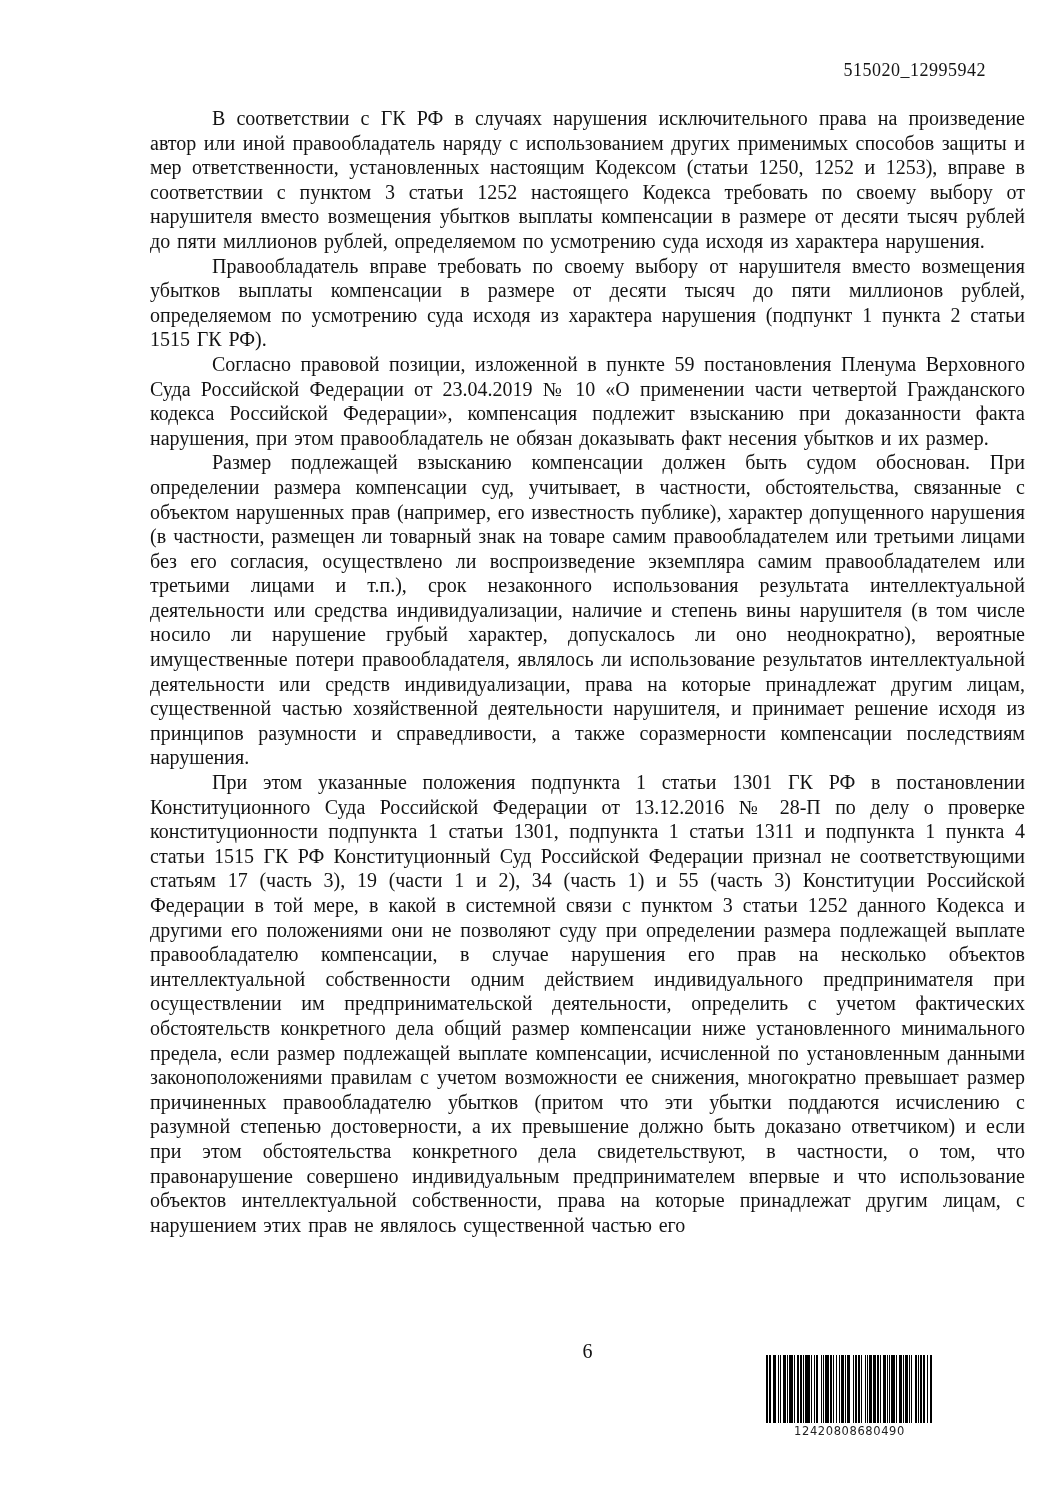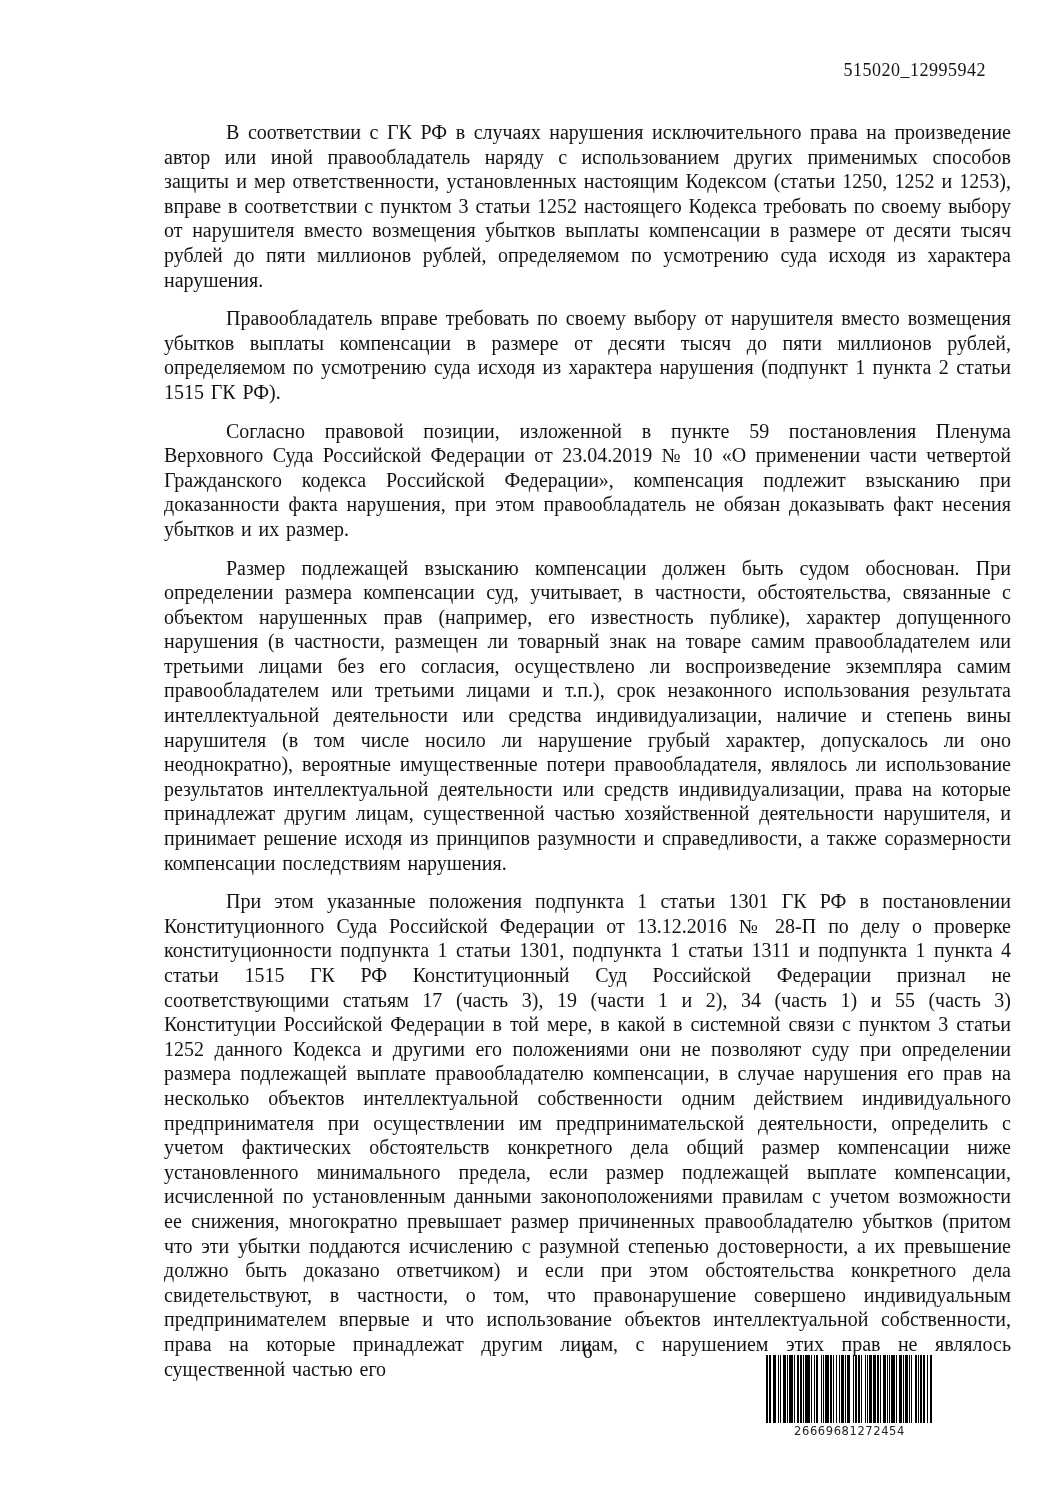--- a/index.html
+++ b/index.html
@@ -24,21 +24,21 @@
     position: absolute;
     left: 150px;
     top: 106px;
     width: 875px;
     font-size: 20px;
     line-height: 24.6px;
     text-align: justify;
     word-spacing: 0.09em;
   }
   .doc-body p {
-    margin: 14px;
+    margin: 0;
     padding: 0;
     text-indent: 62px;
   }
   .page-number {
     position: absolute;
     left: 150px;
     top: 1340px;
     width: 875px;
     text-align: center;
     font-size: 20px;
@@ -183,16 +183,16 @@
         <div class="b" style="width: 1.16783px; flex: 0 0 1.16783px; background: rgb(0, 0, 0);"></div>
         <div class="s" style="width: 1.16783px; flex: 0 0 1.16783px;"></div>
         <div class="b" style="width: 1.16783px; flex: 0 0 1.16783px; background: rgb(0, 0, 0);"></div>
         <div class="s" style="width: 1.16783px; flex: 0 0 1.16783px;"></div>
         <div class="b" style="width: 2.33566px; flex: 0 0 2.33566px; background: rgb(0, 0, 0);"></div>
         <div class="s" style="width: 2.33566px; flex: 0 0 2.33566px;"></div>
         <div class="b" style="width: 1.16783px; flex: 0 0 1.16783px; background: rgb(0, 0, 0);"></div>
         <div class="s" style="width: 1.16783px; flex: 0 0 1.16783px;"></div>
         <div class="b" style="width: 2.33566px; flex: 0 0 2.33566px; background: rgb(0, 0, 0);"></div>
       </div>
-    <div class="barcode-number">26669681272454</div>
+    <div class="barcode-number">12420808680490</div>
   </div>
 
 </div>
 
 </body></html>

